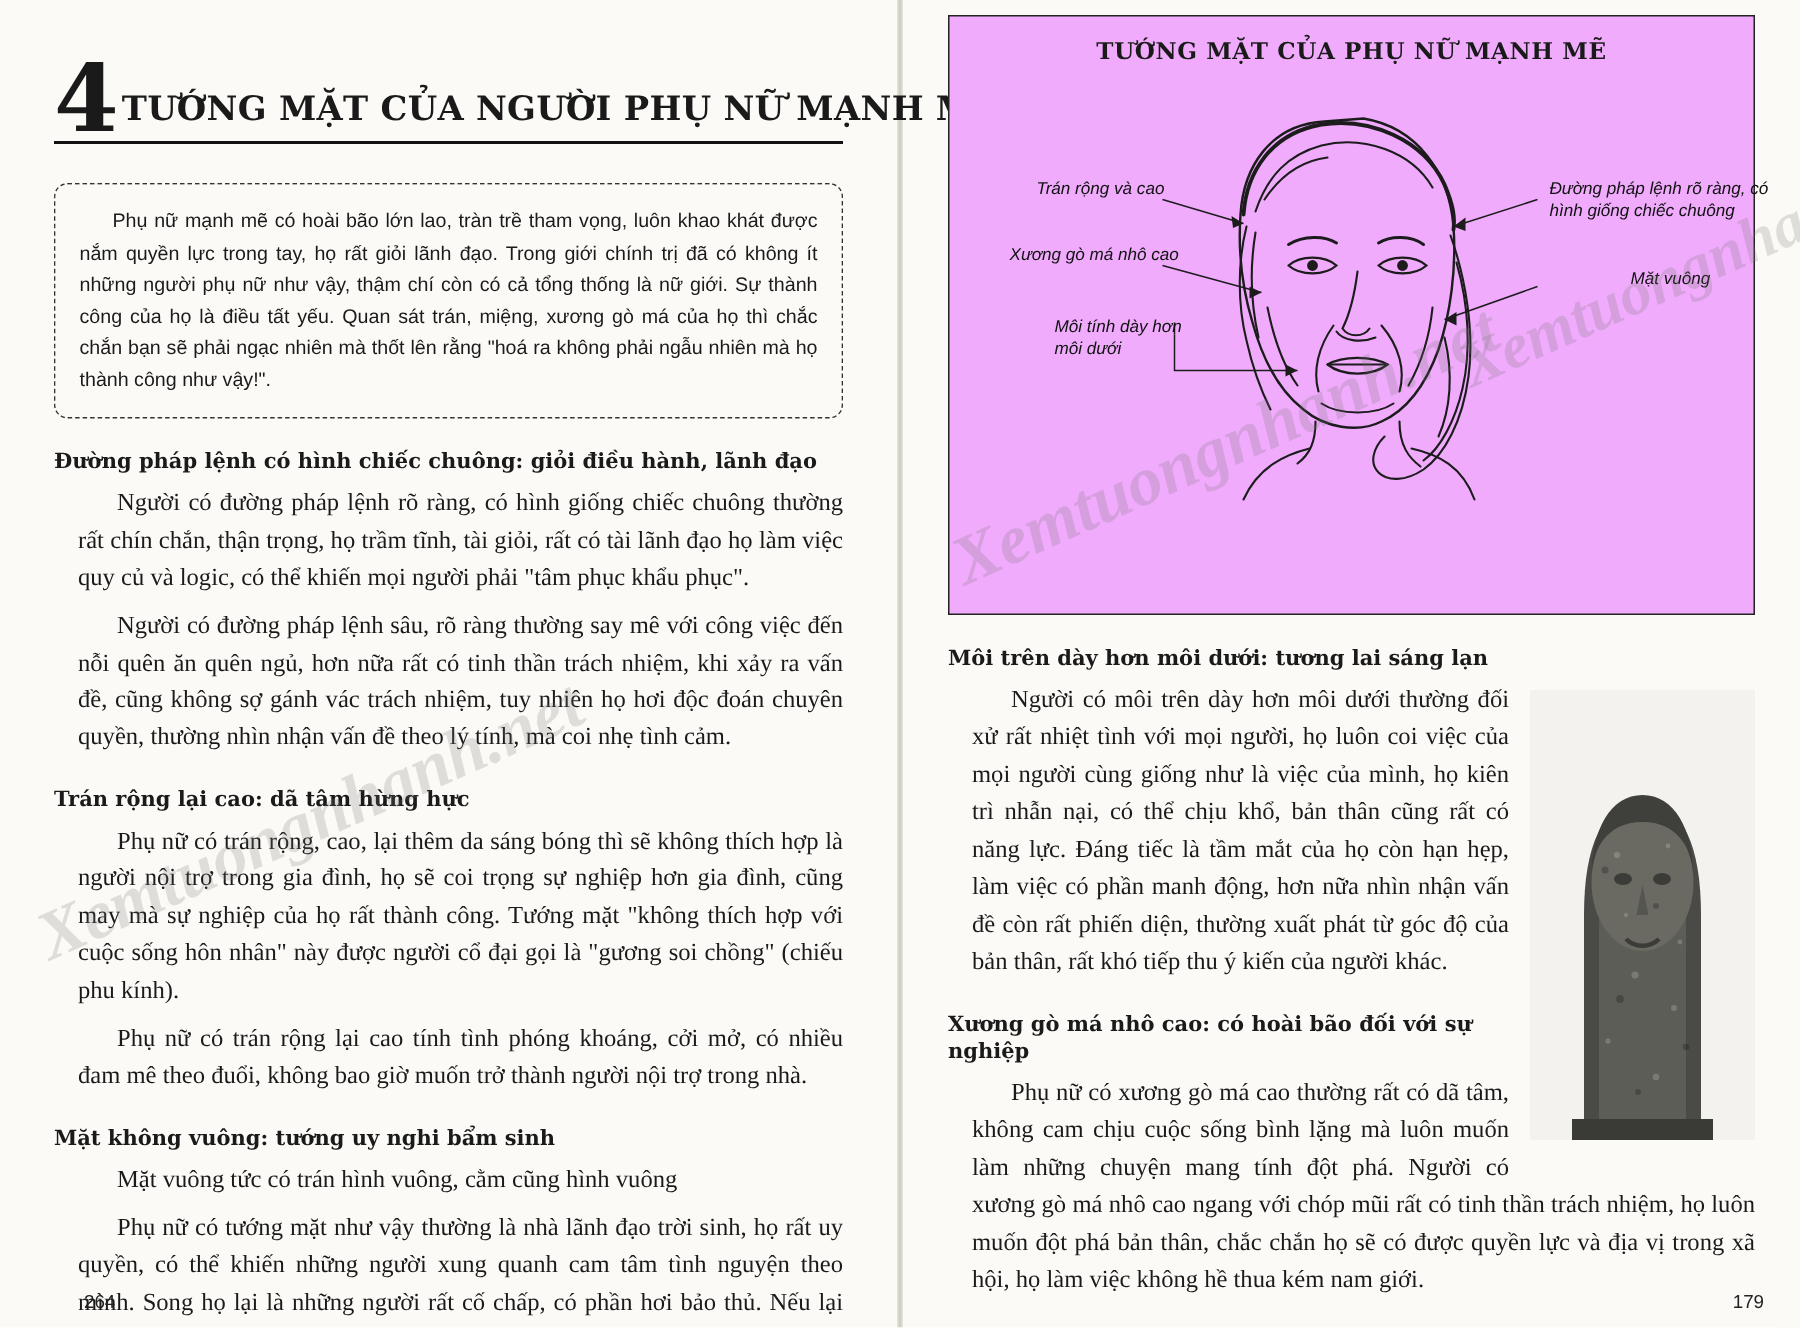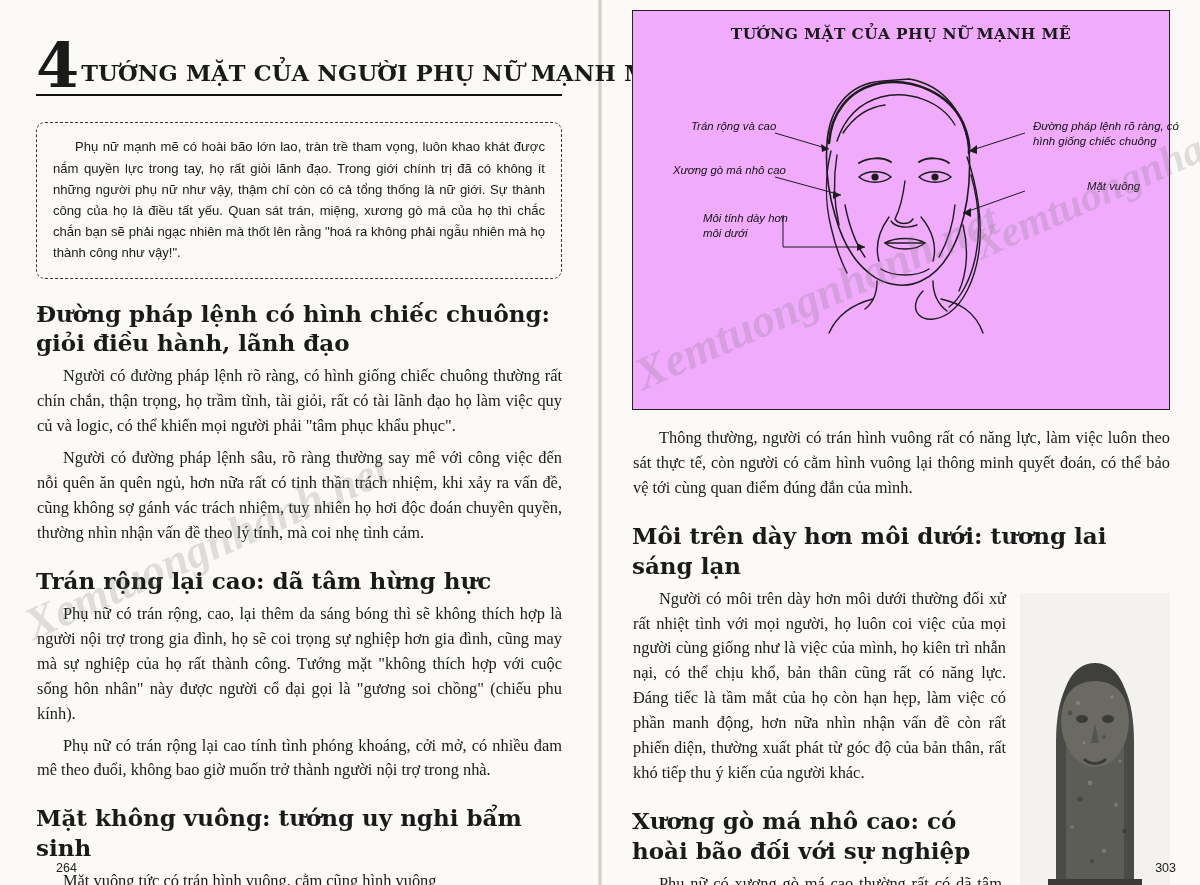--- a/index.html
+++ b/index.html
@@ -72,28 +72,28 @@
     font-size: 13.1px;
     line-height: 1.62;
     text-align: justify;
     text-indent: 22px;
   }
 
   
   h2.sec {
     font-family: "DejaVu Serif", serif;
     font-weight: bold;
-    font-size: 23px;
+    font-size: 14px;
     margin: 20px 0 6px 0;
     line-height: 1.3;
   }
   p.body {
     font-size: 16.4px;
     line-height: 1.52;
-    margin: 0 0 7px 1px;
+    margin: 0 0 7px 16px;
     text-align: justify;
     text-indent: 26px;
   }
 
   
   .figure {
     border: 1.5px solid #222;
     height: 400px;
     position: relative;
     box-sizing: border-box;
@@ -260,21 +260,20 @@
         </g>
       </svg>
 
       <div class="fig-label lbl-tran">Trán rộng và cao</div>
       <div class="fig-label lbl-xuong">Xương gò má nhô cao</div>
       <div class="fig-label lbl-moi">Môi tính dày hơn môi dưới</div>
       <div class="fig-label lbl-duong">Đường pháp lệnh rõ ràng, có hình giống chiếc chuông</div>
       <div class="fig-label lbl-mat">Mặt vuông</div>
     </div>
 
-    <p class="body" style="margin-top:16px;">Thông thường, người có trán hình vuông rất có năng lực, làm việc luôn theo sát thực tế, còn người có cằm hình vuông lại thông minh quyết đoán, có thể bảo vệ tới cùng quan điểm đúng đắn của mình.</p>
 
     <h2 class="sec">Môi trên dày hơn môi dưới: tương lai sáng lạn</h2>
 
     <div class="statue">
       <svg width="150" height="300" viewBox="0 0 150 300">
         <rect x="0" y="0" width="150" height="300" fill="#f3f2ef"></rect>
         <g>
           <path d="M36 300 L36 150 C36 104 48 76 75 72 C102 76 114 104 114 150 L114 300 Z" fill="#4a4a46"></path>
           <path d="M46 300 L46 158 C46 116 56 92 75 88 C94 92 104 116 104 158 L104 300 Z" fill="#5d5d57"></path>
           <ellipse cx="75" cy="128" rx="34" ry="46" fill="#6a6a62"></ellipse>
@@ -303,20 +302,20 @@
           </g>
         </g>
       </svg>
     </div>
 
     <p class="body">Người có môi trên dày hơn môi dưới thường đối xử rất nhiệt tình với mọi người, họ luôn coi việc của mọi người cùng giống như là việc của mình, họ kiên trì nhẫn nại, có thể chịu khổ, bản thân cũng rất có năng lực. Đáng tiếc là tầm mắt của họ còn hạn hẹp, làm việc có phần manh động, hơn nữa nhìn nhận vấn đề còn rất phiến diện, thường xuất phát từ góc độ của bản thân, rất khó tiếp thu ý kiến của người khác.</p>
 
     <h2 class="sec">Xương gò má nhô cao: có hoài bão đối với sự nghiệp</h2>
     <p class="body">Phụ nữ có xương gò má cao thường rất có dã tâm, không cam chịu cuộc sống bình lặng mà luôn muốn làm những chuyện mang tính đột phá. Người có xương gò má nhô cao ngang với chóp mũi rất có tinh thần trách nhiệm, họ luôn muốn đột phá bản thân, chắc chắn họ sẽ có được quyền lực và địa vị trong xã hội, họ làm việc không hề thua kém nam giới.</p>
 
-    <div class="folio folio-right">303</div>
+    <div class="folio folio-right">179</div>
   </div>
 
   <div class="wm wm1">Xemtuongnhanh.net</div>
   <div class="wm wm2">Xemtuongnhanh.net</div>
   <div class="wm wm3">Xemtuongnhanh.net</div>
 
 </div>
 
 </body></html>

